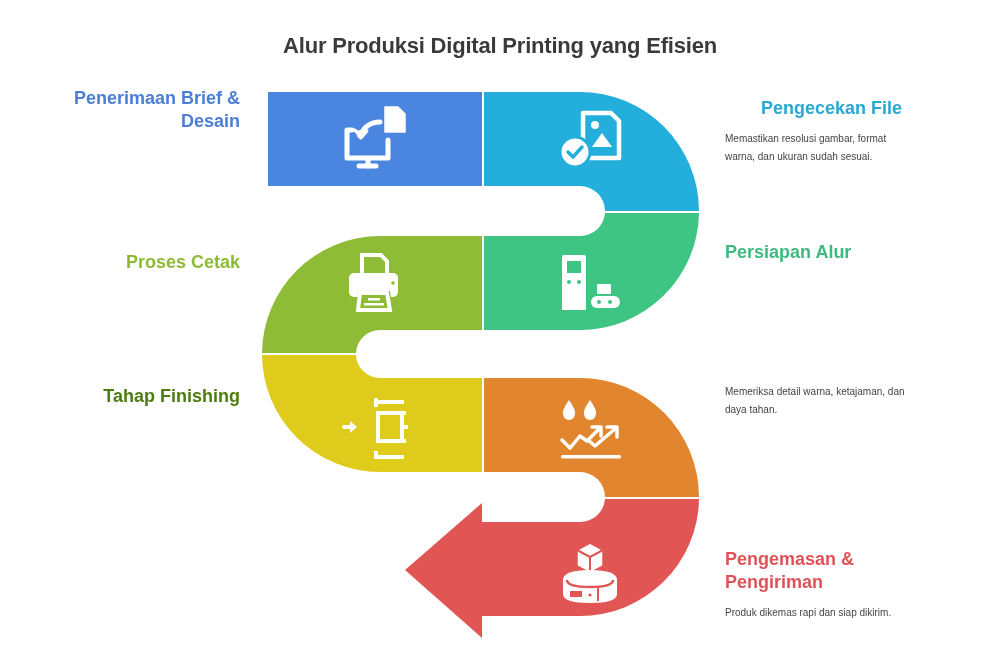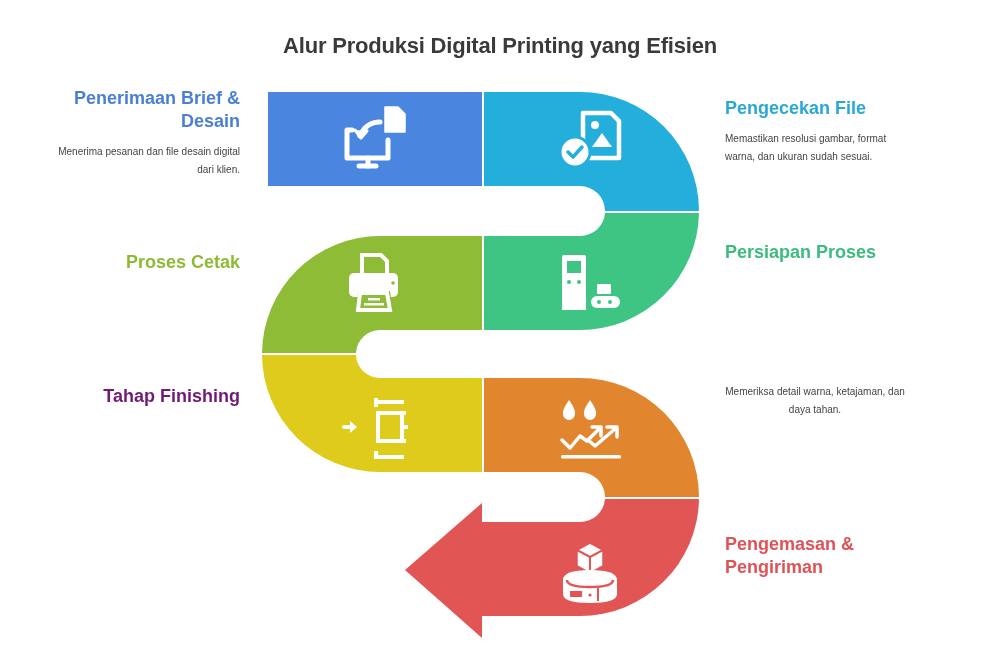--- a/index.html
+++ b/index.html
@@ -97,39 +97,39 @@
     <path d="M563 580 Q563 570 590 570 Q617 570 617 580 L617 594 Q617 603 590 603 Q563 603 563 594 Z" fill="#fff"></path>
     <path d="M567 580 Q567 587 590 587 Q613 587 613 580" fill="none" stroke="#e25555" stroke-width="2.5"></path>
     <rect x="570" y="591" width="12" height="6" fill="#e25555"></rect>
     <circle cx="590" cy="595" r="1.6" fill="#e25555"></circle>
     <path d="M598 588 L598 601" stroke="#e25555" stroke-width="2"></path>
   </g>
 </svg>
 
 <div class="step left" style="left:50px; top:87px;">
   <div class="h" style="color:#4a7fd4;">Penerimaan Brief &amp; Desain</div>
-  <div class="d">Menerima pesanan dan file desain digital dari klien.</div>
 </div>
 
 <div class="step right" style="left:725px; top:97px;">
-  <div class="h" style="color:#2aa7d2;">Pengecekan File</div>
+  <div class="h" style="color:#2aa7d2;margin-left:36px;">Pengecekan File</div>
   <div class="d">Memastikan resolusi gambar, format warna, dan ukuran sudah sesuai.</div>
 </div>
 
 <div class="step right" style="left:725px; top:241px;">
-  <div class="h" style="color:#3dbb7f;">Persiapan Proses</div>
+  <div class="h" style="color:#3dbb7f;">Persiapan Alur</div>
 </div>
 
 <div class="step left" style="left:50px; top:251px;">
   <div class="h" style="color:#8dbb35;">Proses Cetak</div>
 </div>
 
 <div class="step left" style="left:50px; top:385px;">
-  <div class="h" style="color:#701a75;">Tahap Finishing</div>
+  <div class="h" style="color:#4d7c0f;">Tahap Finishing</div>
 </div>
 
 <div class="step right" style="left:725px; top:373px; width:150px;">
-  <div class="d" style="width:180px;text-align:center;">Memeriksa detail warna, ketajaman, dan daya tahan.</div>
+  <div class="d" style="width:180px;">Memeriksa detail warna, ketajaman, dan daya tahan.</div>
 </div>
 
-<div class="step right" style="left:725px; top:533px; width:150px;">
+<div class="step right" style="left:725px; top:548px; width:150px;">
   <div class="h" style="color:#df5358;">Pengemasan &amp; Pengiriman</div>
+  <div class="d" style="width:180px;">Produk dikemas rapi dan siap dikirim.</div>
 </div>
 
 </body></html>

